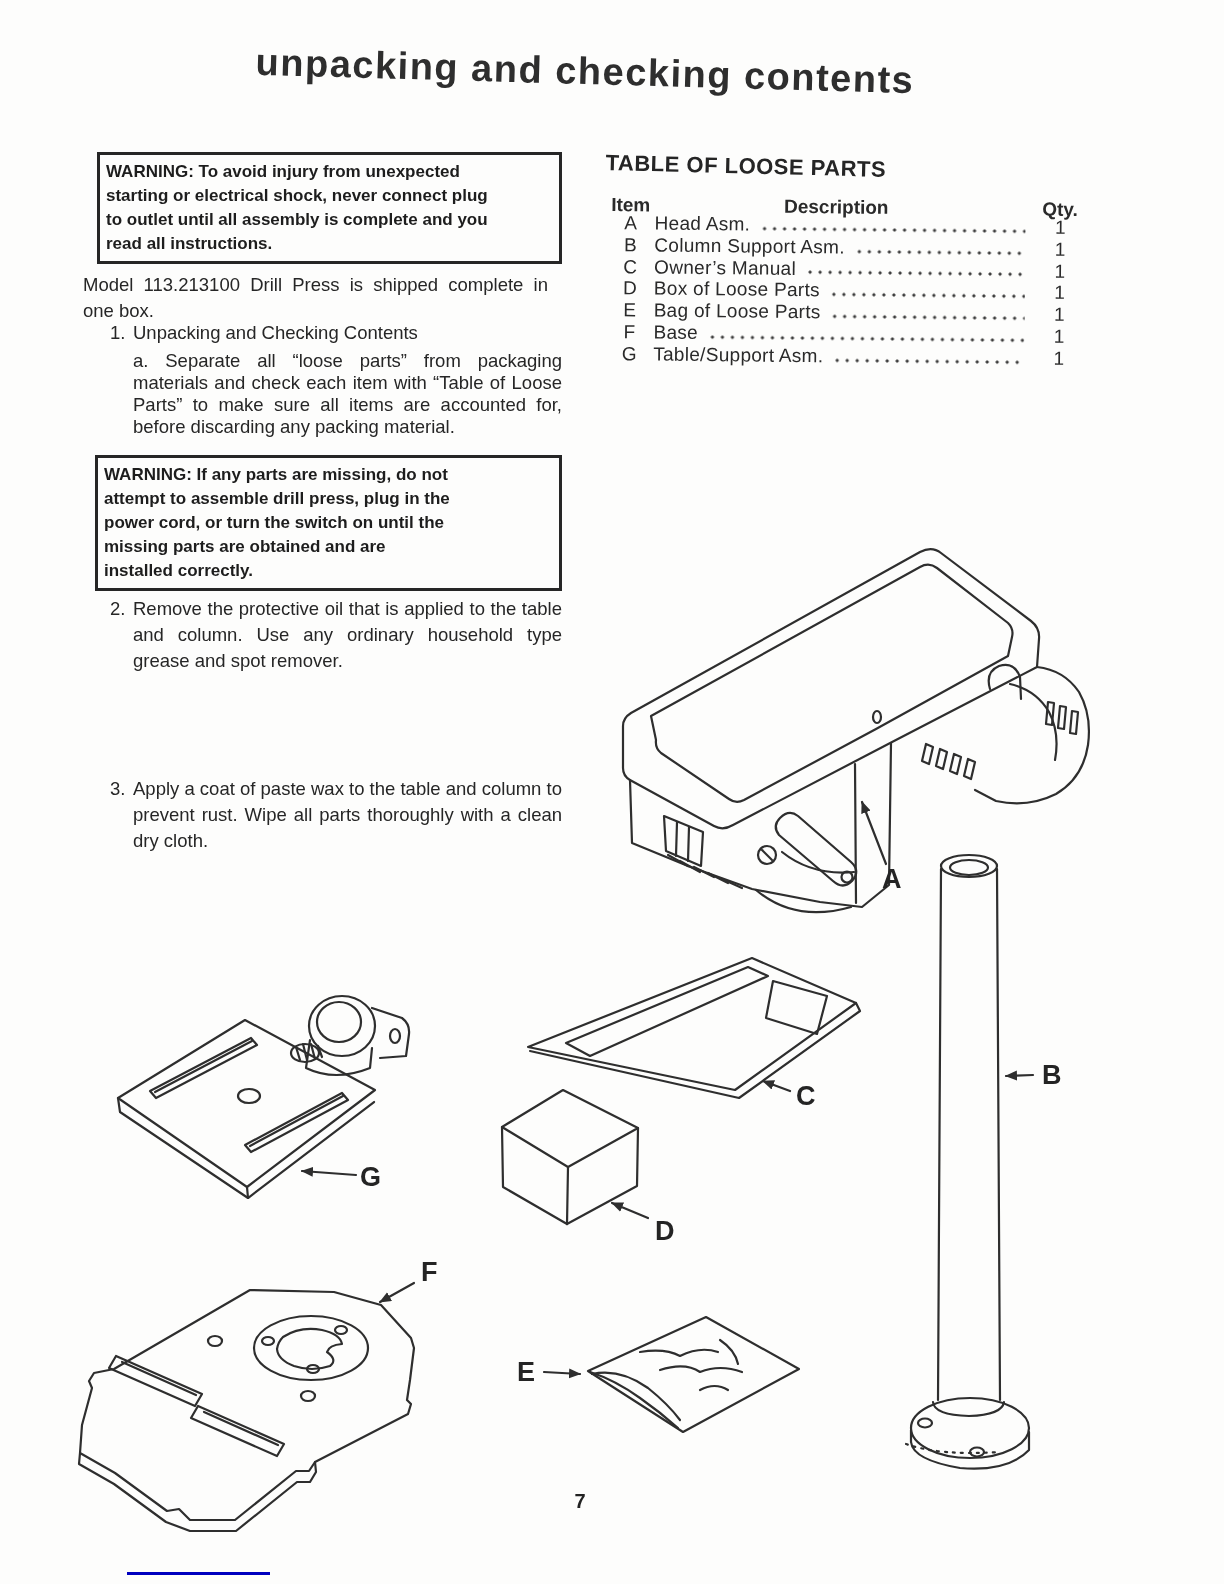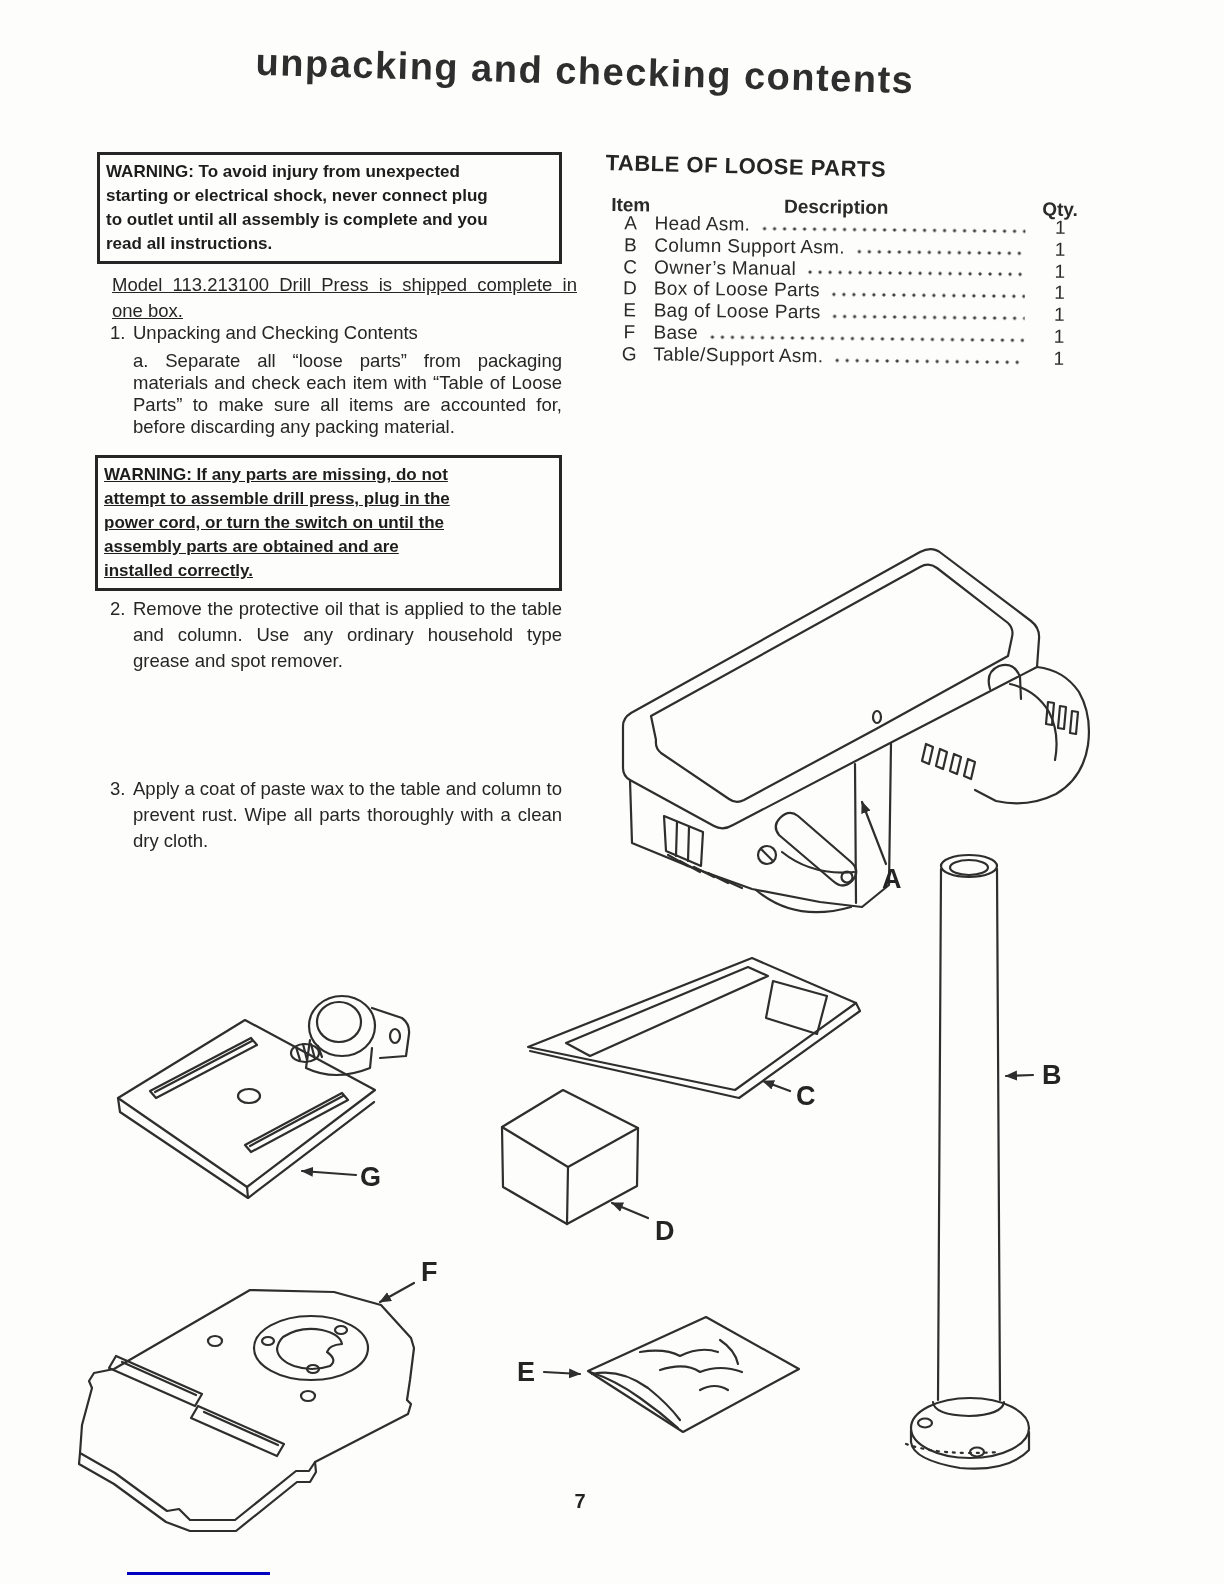--- a/index.html
+++ b/index.html
@@ -23,28 +23,28 @@
   .warning-box{
     position:absolute;
     border:3px solid #262626;
     padding:5px 6px;
     font-weight:bold;
     font-size:17px;line-height:24px;
     color:#1d1d1d;
   }
   .warning-box .wline{white-space:nowrap;}
   .wbox1{left:97px;top:152px;width:447px;}
-  .wbox2{left:95px;top:455px;width:449px;text-decoration:underline;}
+  .wbox2{left:95px;top:455px;width:449px;}
   .wbox3{left:95px;top:680px;width:449px;}
   .body-text{
     font-size:18.5px;line-height:26px;
     text-align:justify;
     color:#262626;
   }
-  .intro{position:absolute;left:112px;top:272px;width:465px;text-decoration:underline;}
+  .intro{position:absolute;left:83px;top:272px;width:465px;}
   .step-row{position:absolute;display:flex;}
   .step-num{width:23px;flex:none;font-size:18.5px;line-height:26px;color:#262626;}
   .step1{left:110px;top:320px;width:452px;}
   .suba{position:absolute;left:133px;top:350px;width:429px;line-height:22px;}
   .step2{left:110px;top:596px;width:452px;}
   .step3{left:110px;top:776px;width:452px;}
   
   .lp-title{
     position:absolute;left:606px;top:150px;
     font-size:22px;font-weight:bold;letter-spacing:0.5px;color:#252525;
@@ -107,21 +107,21 @@
     <span class="step-num">1.</span>
     <span class="body-text">Unpacking and Checking Contents</span>
   </div>
 
   <div class="body-text suba">a.  Separate all “loose parts” from packaging materials and check each item with “Table of Loose Parts” to make sure all items are accounted for, before discarding any packing material.</div>
 
   <div class="warning-box wbox2">
     <div class="wline">WARNING: If any parts are missing, do not</div>
     <div class="wline">attempt to assemble drill press, plug in the</div>
     <div class="wline">power cord, or turn the switch on until the</div>
-    <div class="wline">assembly parts are obtained and are</div>
+    <div class="wline">missing parts are obtained and are</div>
     <div class="wline">installed correctly.</div>
   </div>
 
   <div class="step-row step2">
     <span class="step-num">2.</span>
     <span class="body-text">Remove the protective oil that is applied to the table and column. Use any ordinary household type grease and spot remover.</span>
   </div>
 
 
   <div class="step-row step3">

